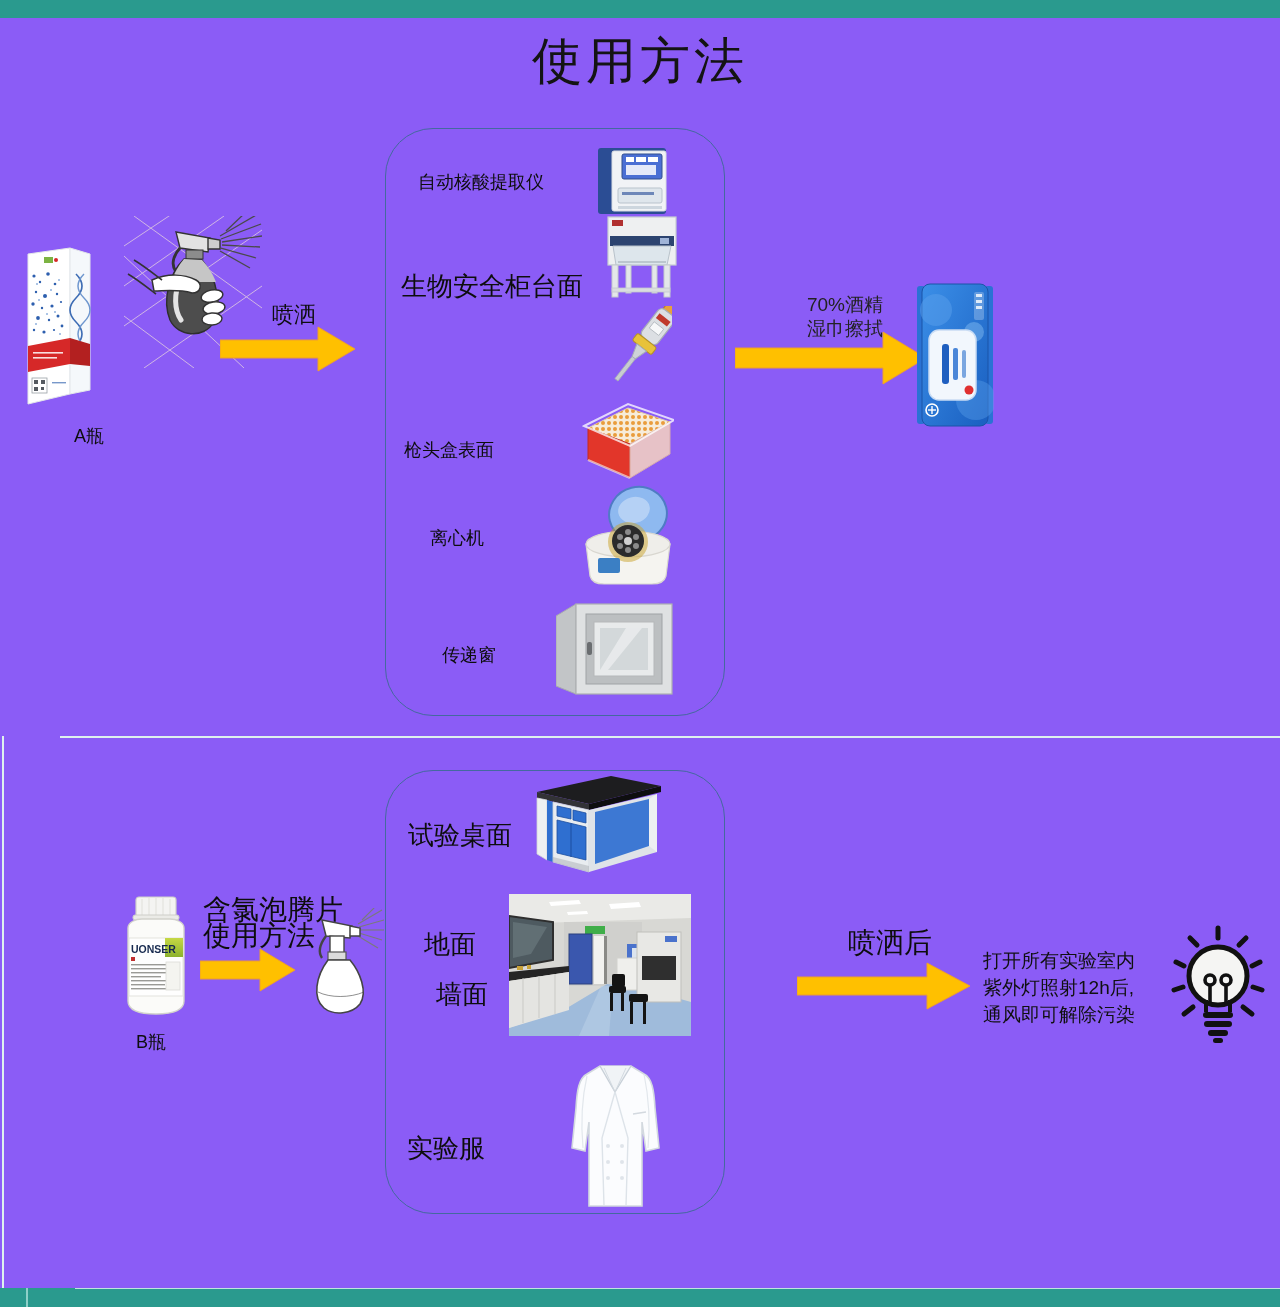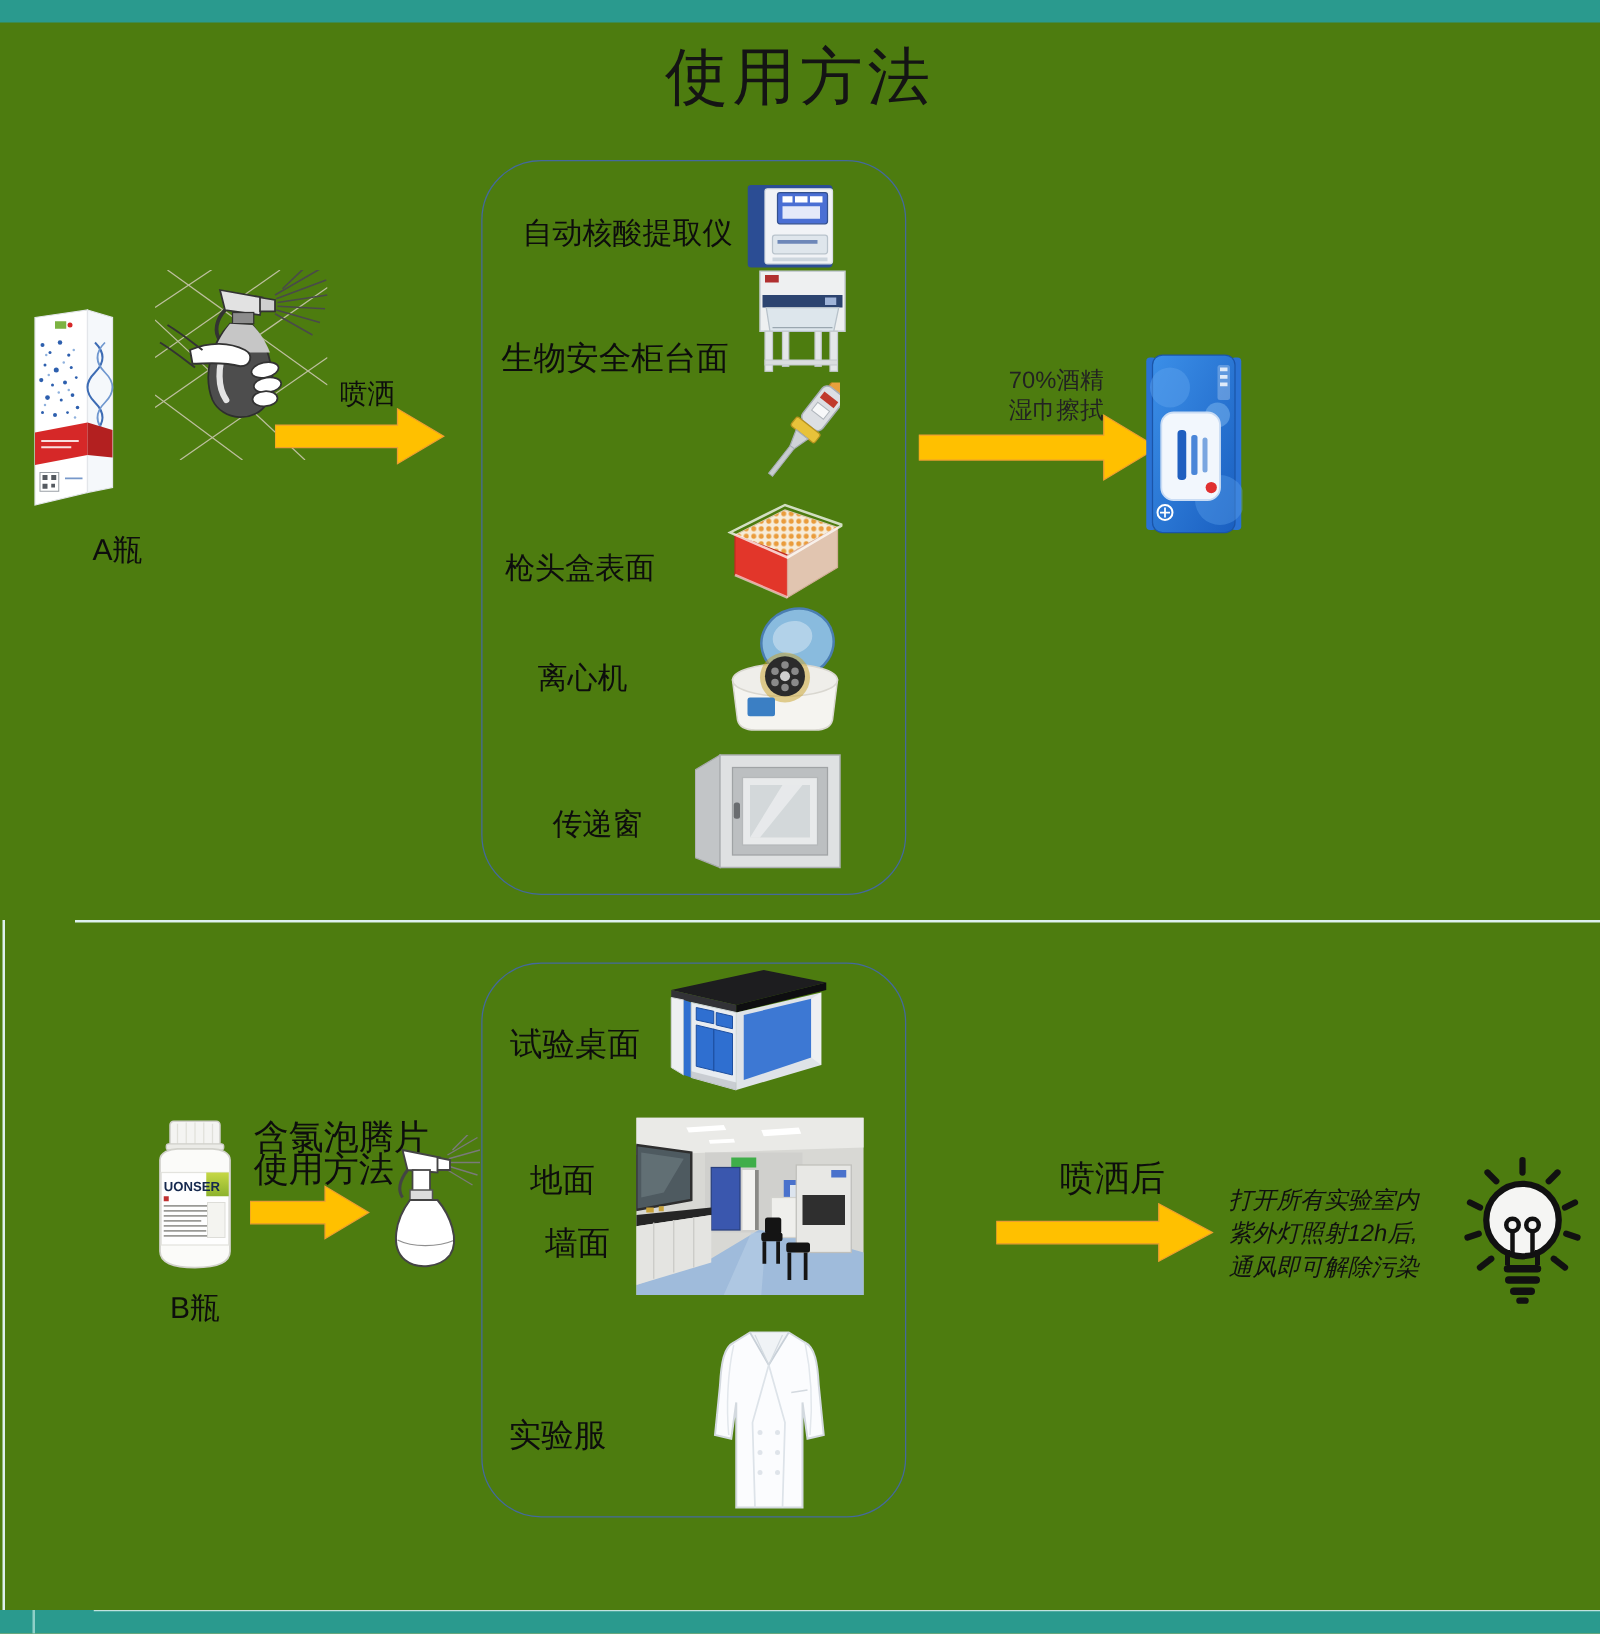--- a/index.html
+++ b/index.html
@@ -1,36 +1,36 @@
 <!DOCTYPE html>
 <html><head>
 <meta charset="utf-8">
 <style>
   html,body{margin:0;padding:0;background:#fff;}
-  .canvas{position:relative;width:1280px;height:1307px;background:#4d7c0f;
+  .canvas{position:relative;width:1280px;height:1307px;background:#8b5cf6;
           font-family:"Liberation Sans","DejaVu Sans",sans-serif;overflow:hidden;color:#111;}
   .abs{position:absolute;}
   .bar{left:0;width:1280px;background:#2a9a8e;}
   .bar.top{top:0;height:18px;}
   .bar.bottom{top:1288px;height:19px;}
   .bar .notch{position:absolute;left:26px;top:0;width:2px;height:19px;background:#8ed0c8;}
   .bar .hairline{position:absolute;left:75px;top:0;width:1205px;height:1px;background:#bfe3df;}
   .page-title{left:0;top:28px;width:1280px;text-align:center;font-size:50px;font-weight:200;
               letter-spacing:4px;color:#141414;}
   .sep-h{left:60px;top:736px;width:1220px;height:2px;background:#def1ee;}
   .sep-v{left:2px;top:736px;width:2px;height:553px;background:#def1ee;}
   .round-box{border:1.6px solid #44699e;border-radius:48px;background:transparent;}
   .box-top{left:385px;top:128px;width:338px;height:586px;}
   .box-bottom{left:385px;top:770px;width:338px;height:442px;}
-  .lbl{font-size:24px;color:#0d0d0d;white-space:nowrap;}
+  .lbl{font-size:18px;color:#0d0d0d;white-space:nowrap;}
   .lbl.big{font-size:26px;margin-top:13px;}
   .arrow-caption{font-size:22px;color:#0d0d0d;text-align:center;}
   .small-caption{font-size:28px;color:#0d0d0d;line-height:26px;}
   .wipe-caption{font-size:19px;font-weight:normal;line-height:24px;text-align:center;color:#222;}
-  .uv-note{font-size:19px;line-height:27px;color:#101010;font-style:italic;}
+  .uv-note{font-size:19px;line-height:27px;color:#101010;}
   svg{display:block;}
 </style>
 </head>
 <body>
 
 <div class="canvas">
 
   <div class="abs bar top"></div>
   <div class="abs page-title">使用方法</div>
   <div class="abs sep-h"></div>

